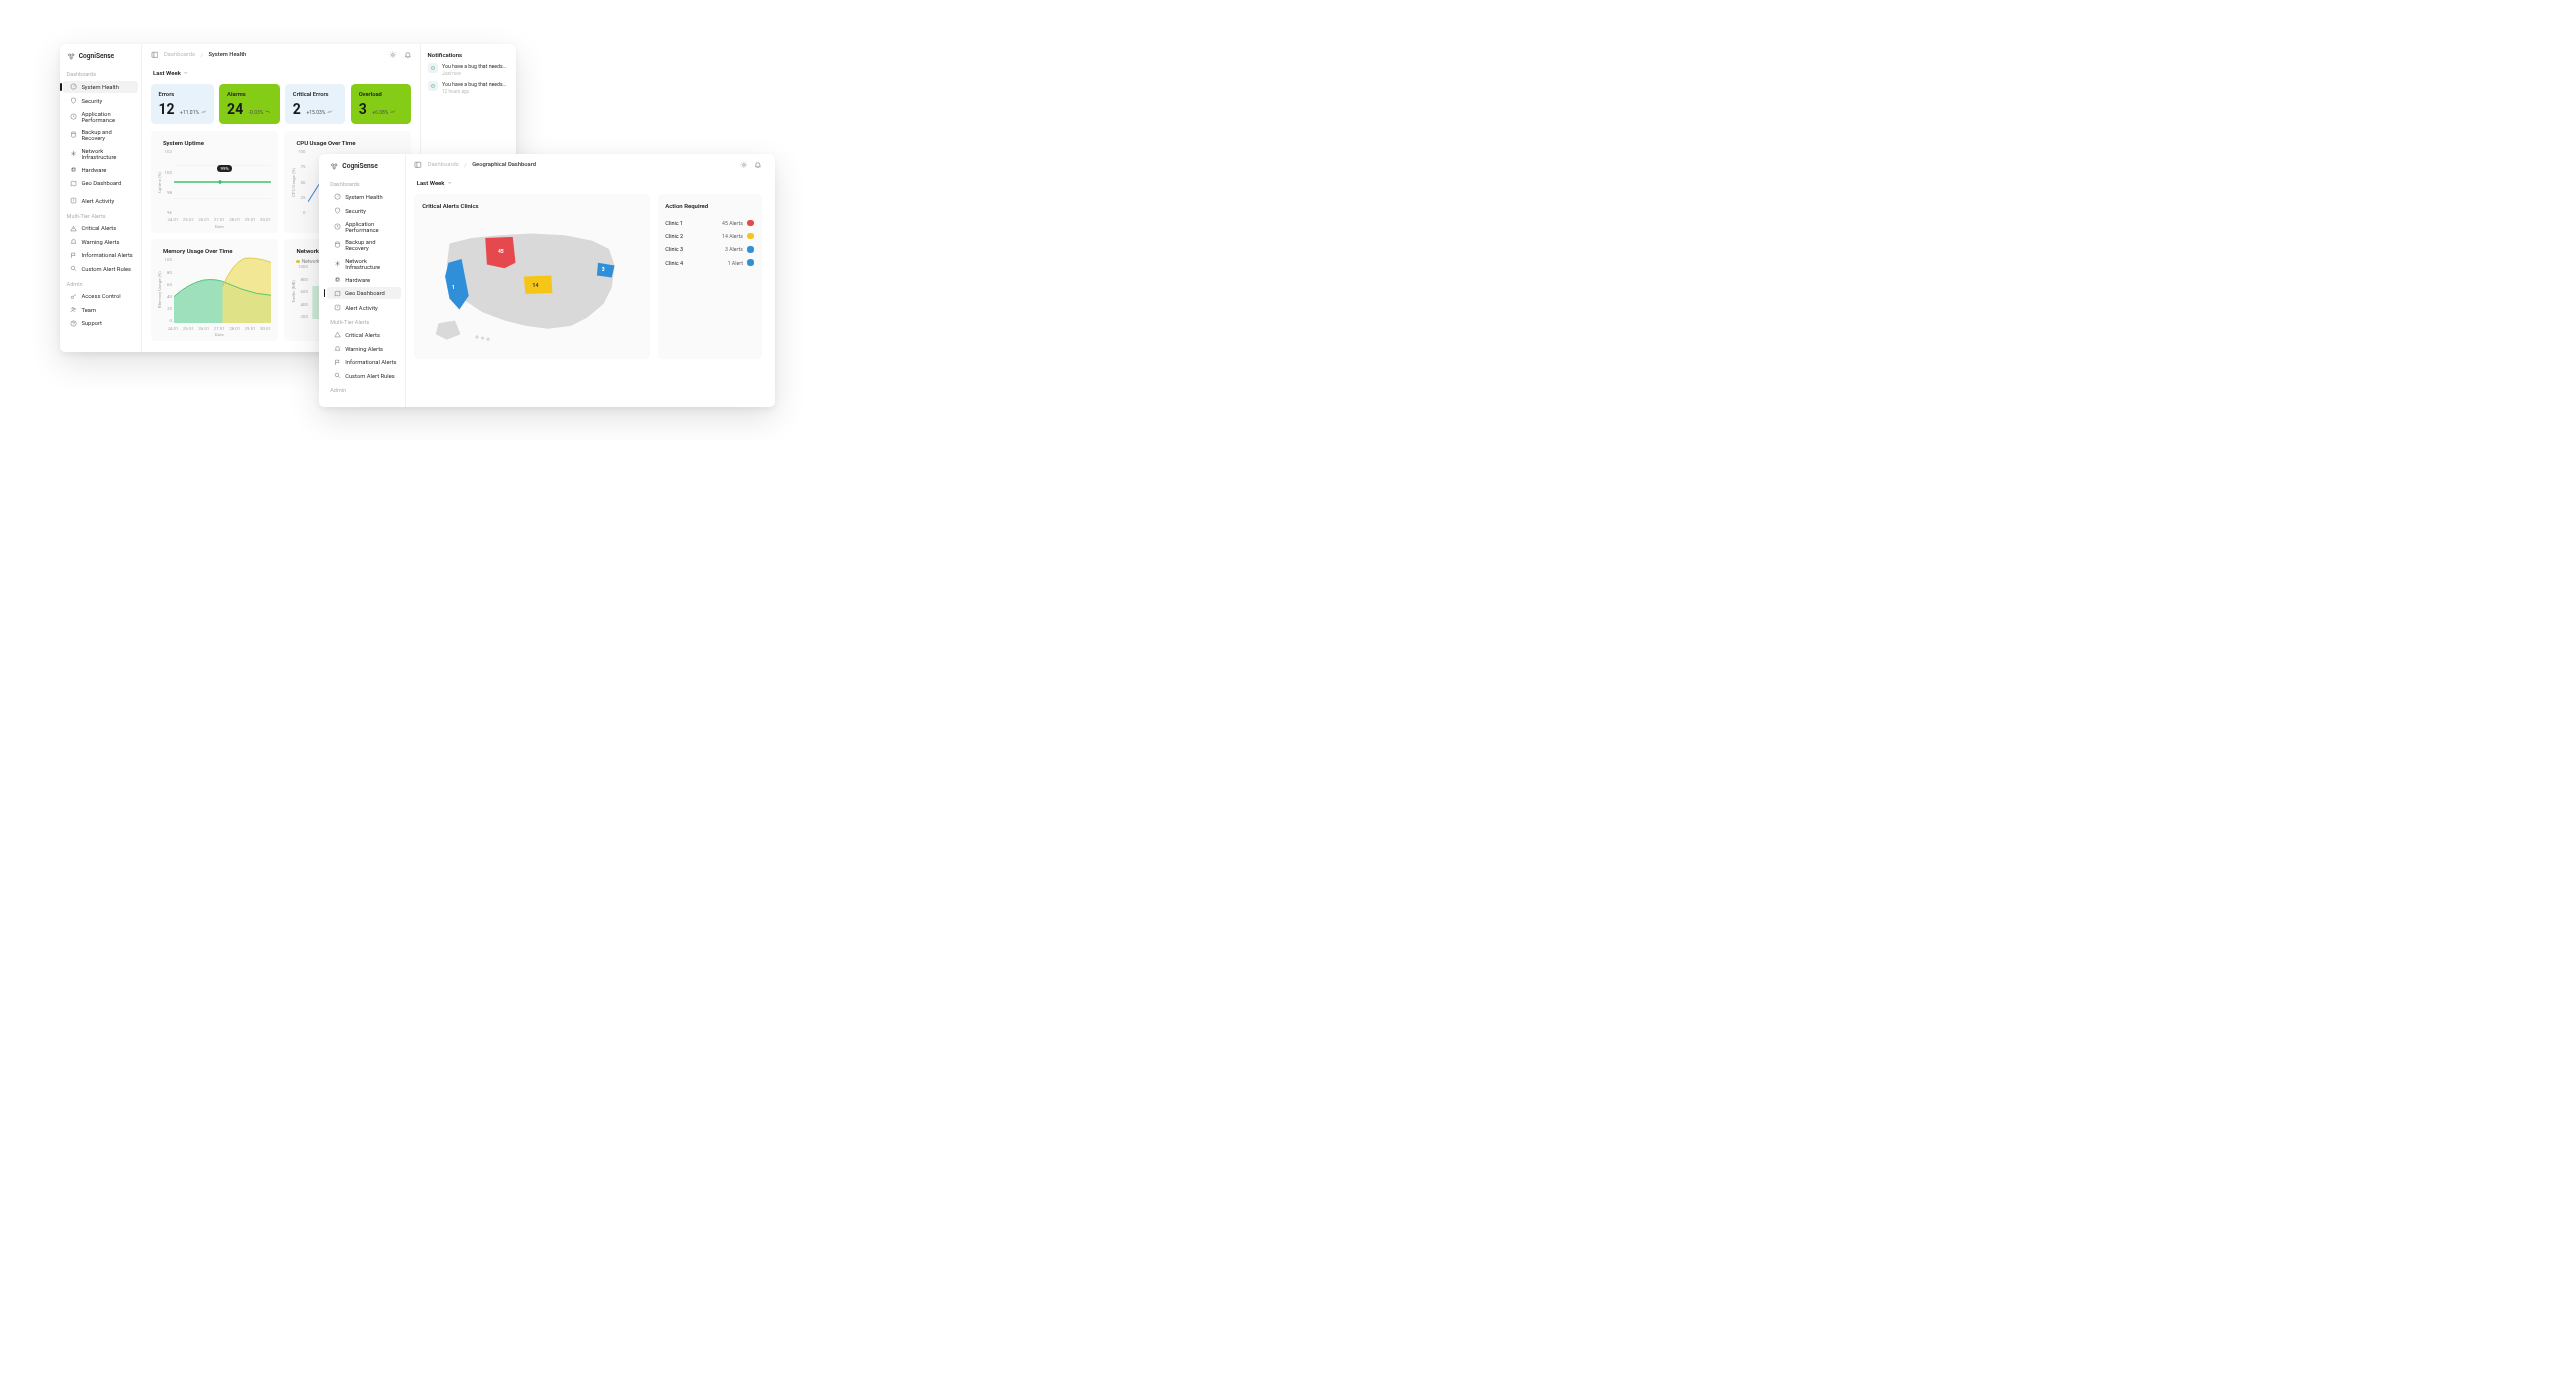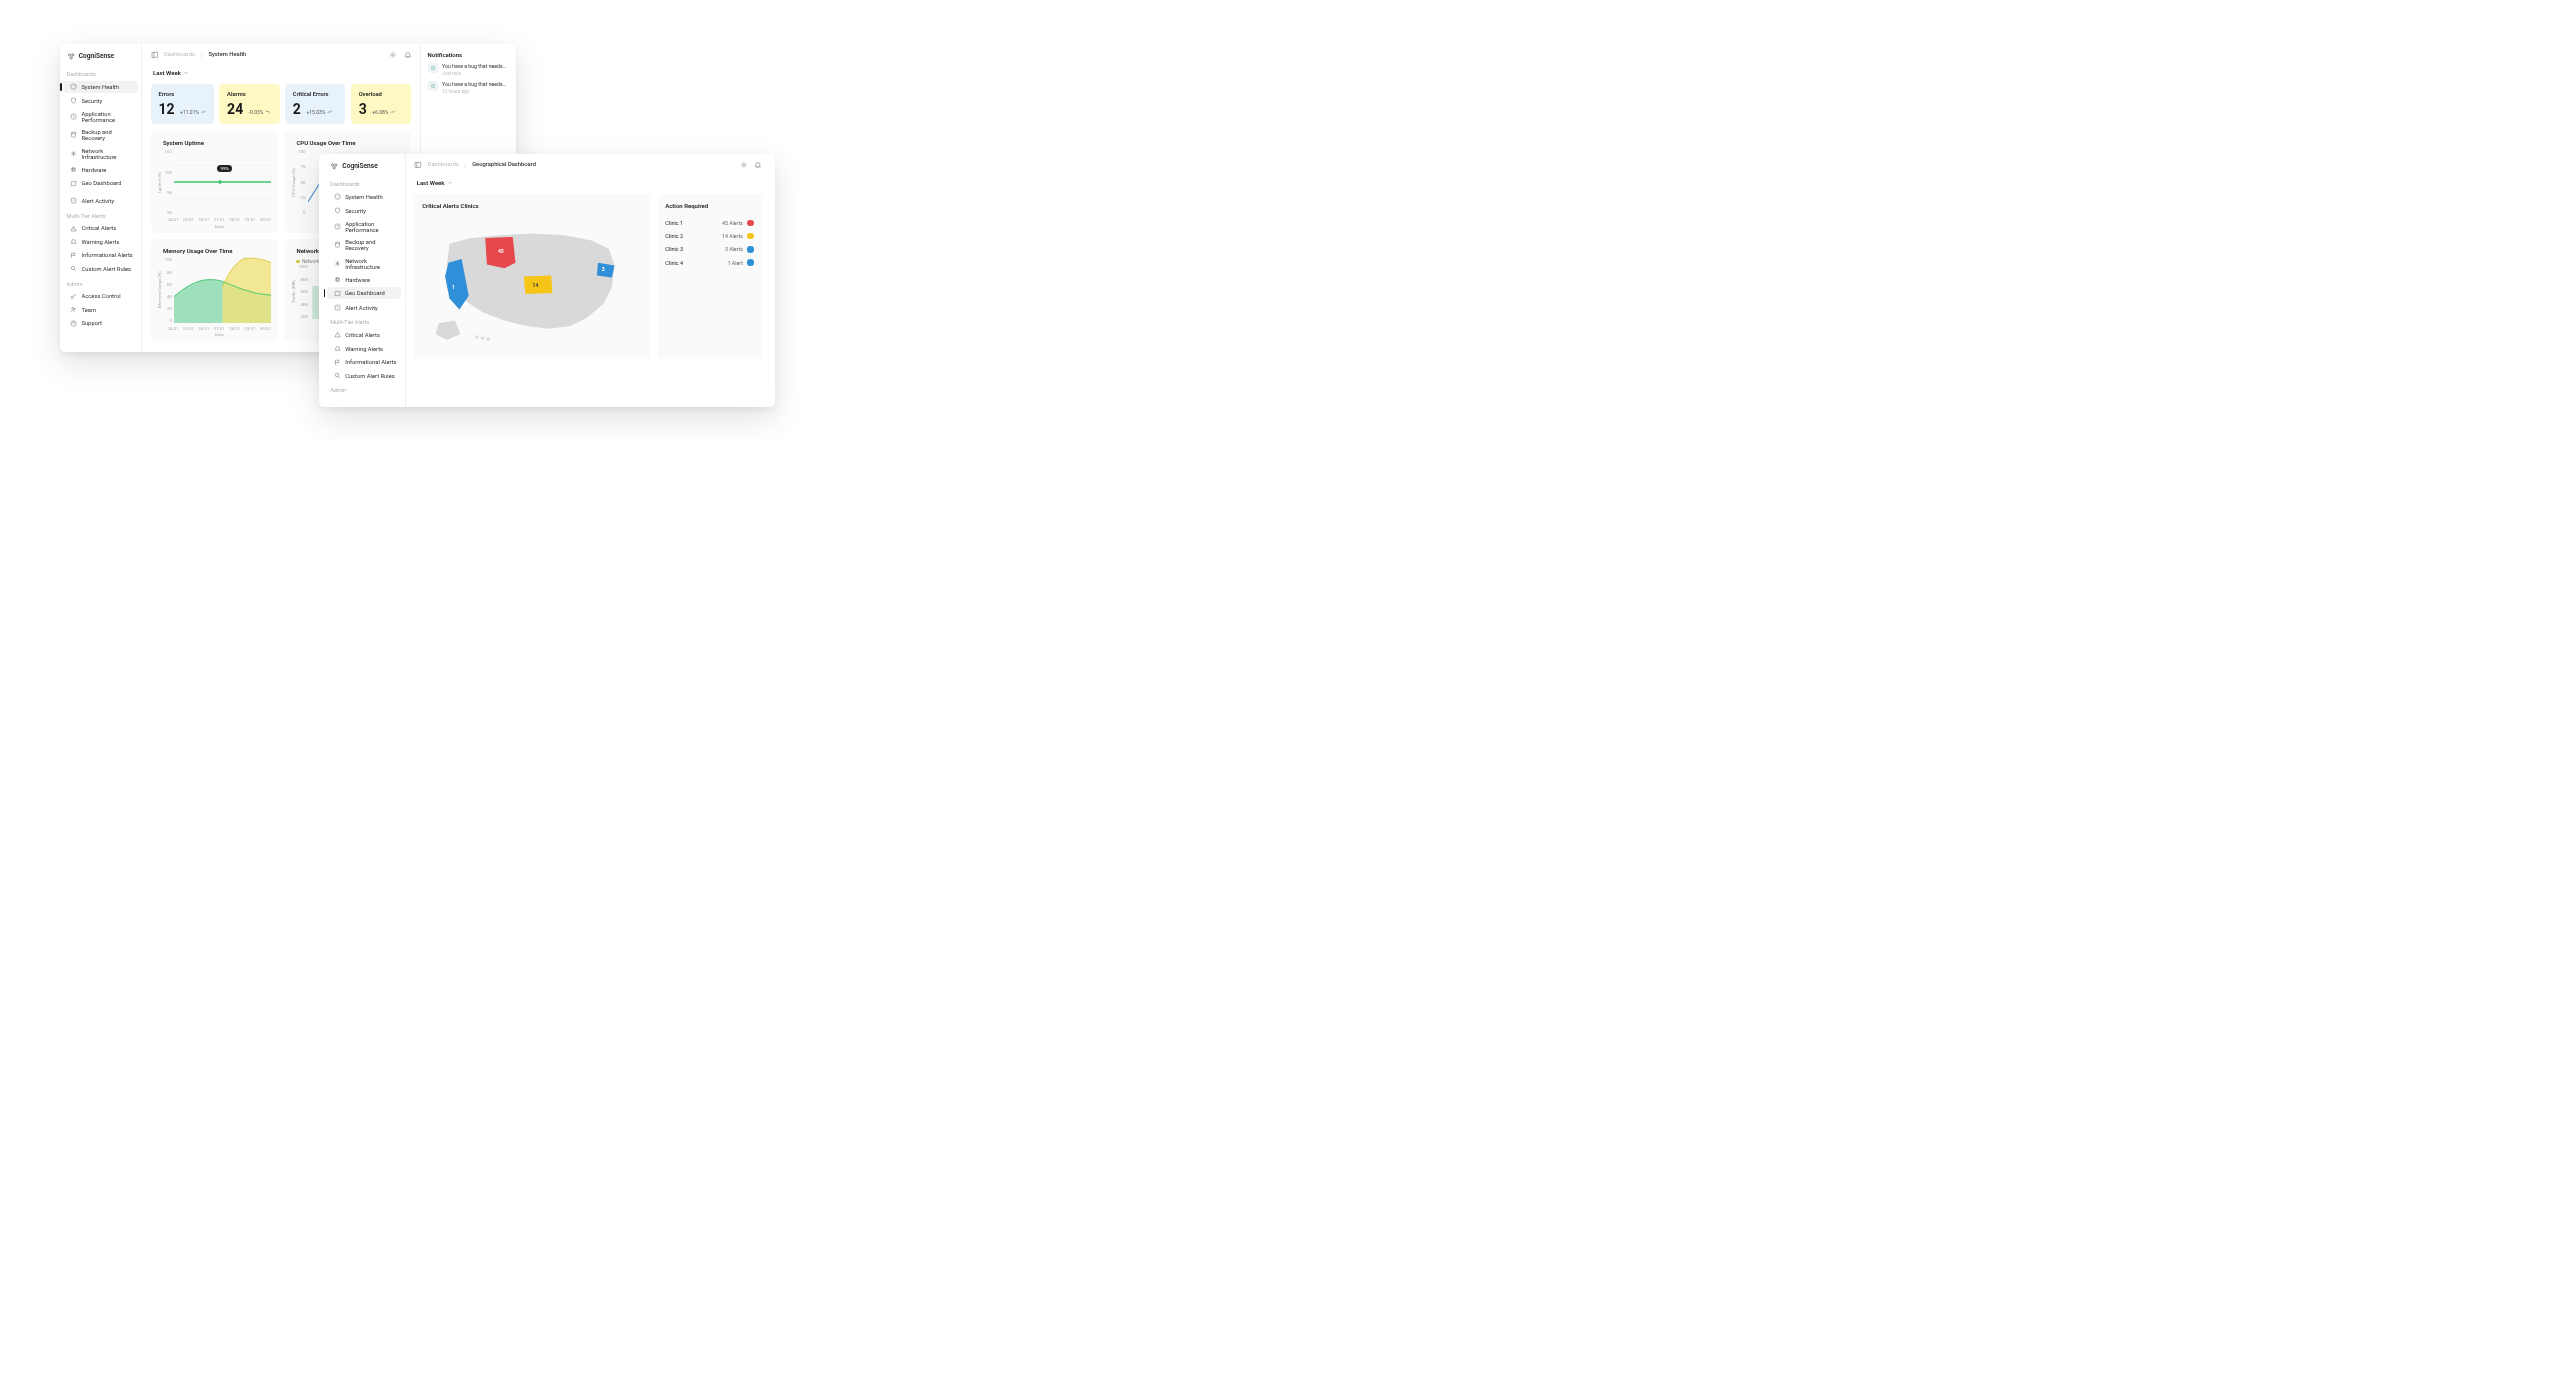--- a/index.html
+++ b/index.html
@@ -61,21 +61,21 @@
   .crumb.cur { color: #333; font-weight: 500; }
   .crumb-sep { color: #ccc; }
   .topbar-right { margin-left: auto; display: flex; gap: 6.6px; align-items: center; }
   .icon-btn { width: 7.7px; height: 7.7px; cursor: pointer; }
   .icon-btn svg { width: 100%; height: 100%; stroke: #555; fill: none; stroke-width: 1.5; }
 
   .period { font-weight: 600; font-size: 6px; display: flex; align-items: center; gap: 2.2px; padding: 5.5px 0 7.7px 2.2px; cursor: pointer; }
 
   .stat-row { display: flex; gap: 5.5px; }
   .stat {
-    flex: 1; background: #fef9c3; border-radius: 4.4px; padding: 6.6px 7.7px;
+    flex: 1; background: #84cc16; border-radius: 4.4px; padding: 6.6px 7.7px;
   }
   .stat.hl { background: #e8f2fb; }
   .stat-label { font-size: 5.8px; font-weight: 600; color: #222; }
   .stat-val-row { display: flex; align-items: baseline; gap: 5.5px; margin-top: 4.4px; }
   .stat-val { font-size: 14px; font-weight: 700; }
   .stat-delta { font-size: 5px; color: #555; display: flex; align-items: center; gap: 1.6px; }
   .stat-delta svg { width: 5.5px; height: 5.5px; }
 
   .chart-grid { display: grid; grid-template-columns: 1fr 1fr; gap: 6.6px; margin-top: 7.7px; }
   .card { background: #fafafa; border-radius: 4.4px; padding: 7.7px 6.6px 4.4px 6.6px; }

